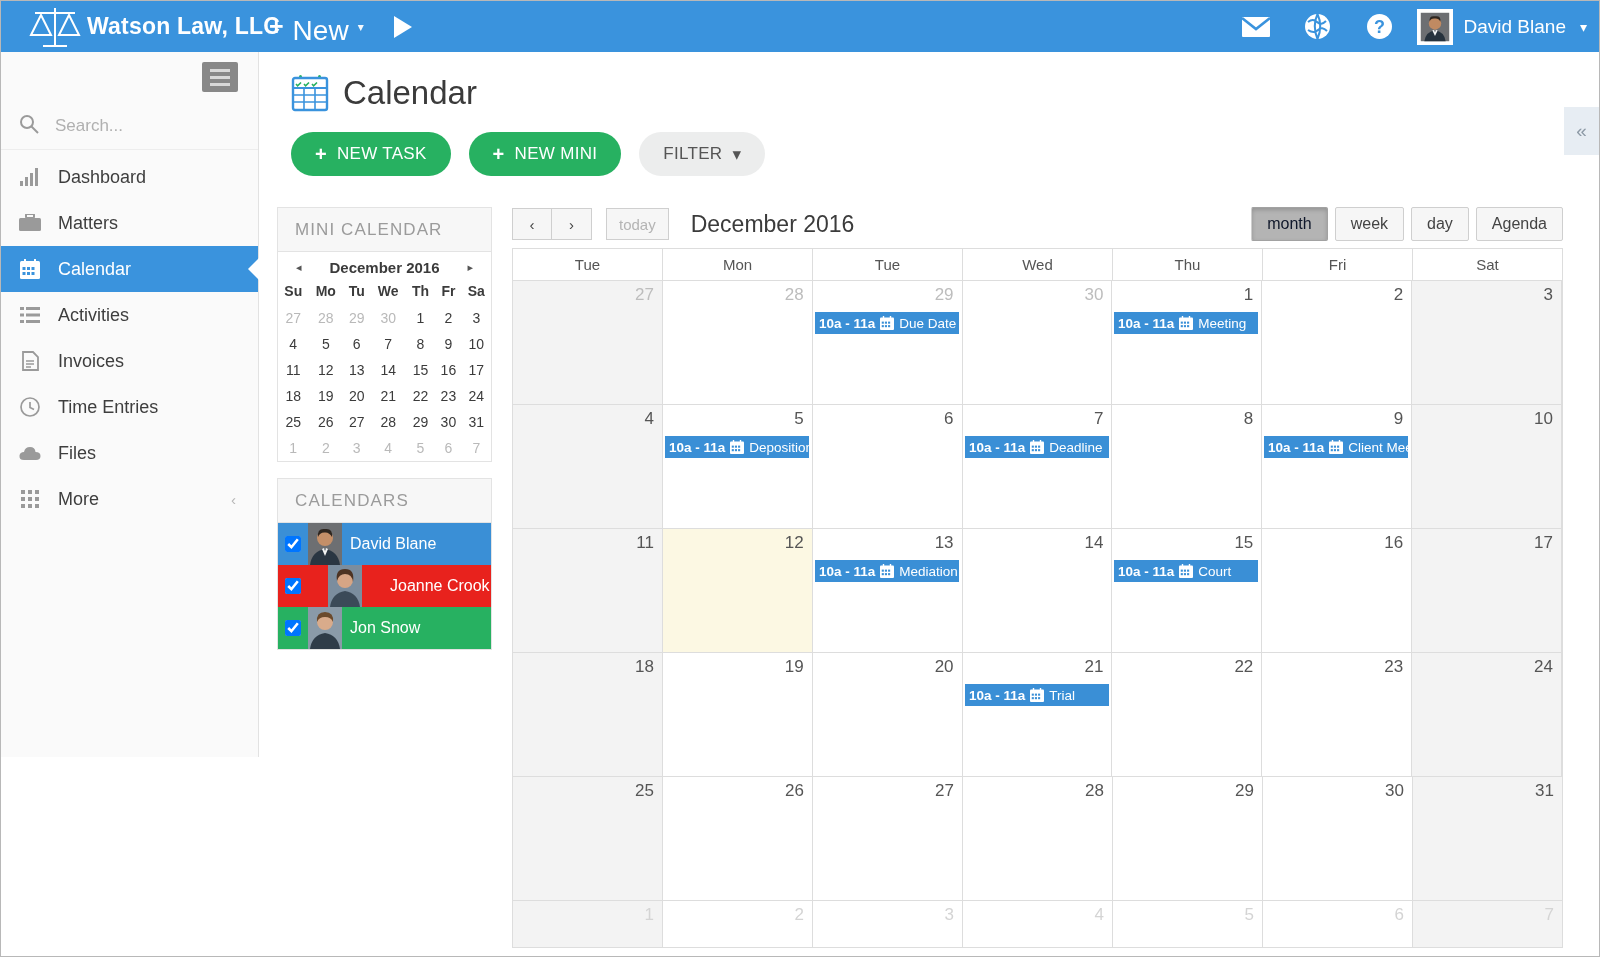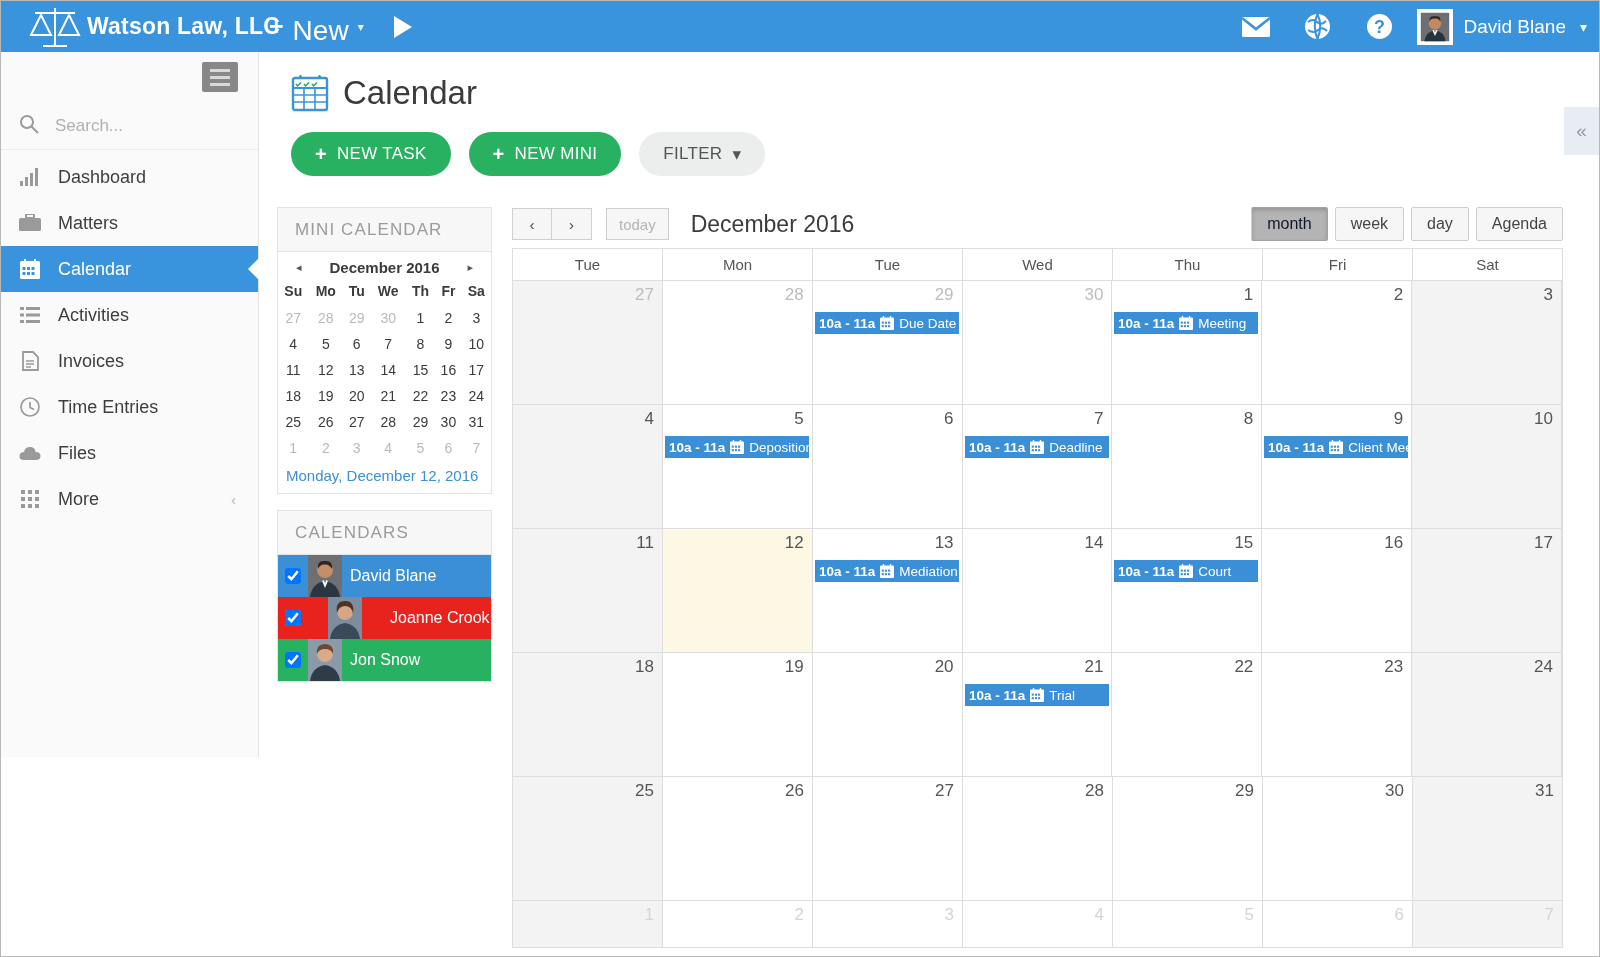--- a/index.html
+++ b/index.html
@@ -498,21 +498,20 @@
                 <td class="other">1</td>
                 <td class="other">2</td>
                 <td class="other">3</td>
                 <td class="other">4</td>
                 <td class="other">5</td>
                 <td class="other">6</td>
                 <td class="other">7</td>
               </tr>
             </tbody>
         </table>
-        <div class="mc-foot">Monday, December 12, 2016</div>
       </div>
 
       <div class="panel">
         <div class="panel-head">CALENDARS</div>
         <div id="cal-list">
             <div class="cal-row" style="background: rgb(58, 143, 214);">
               <span class="cbx">
                 <input type="checkbox" checked="" style="">
               </span>
               <svg class="cal-av" viewBox="0 0 34 42">

